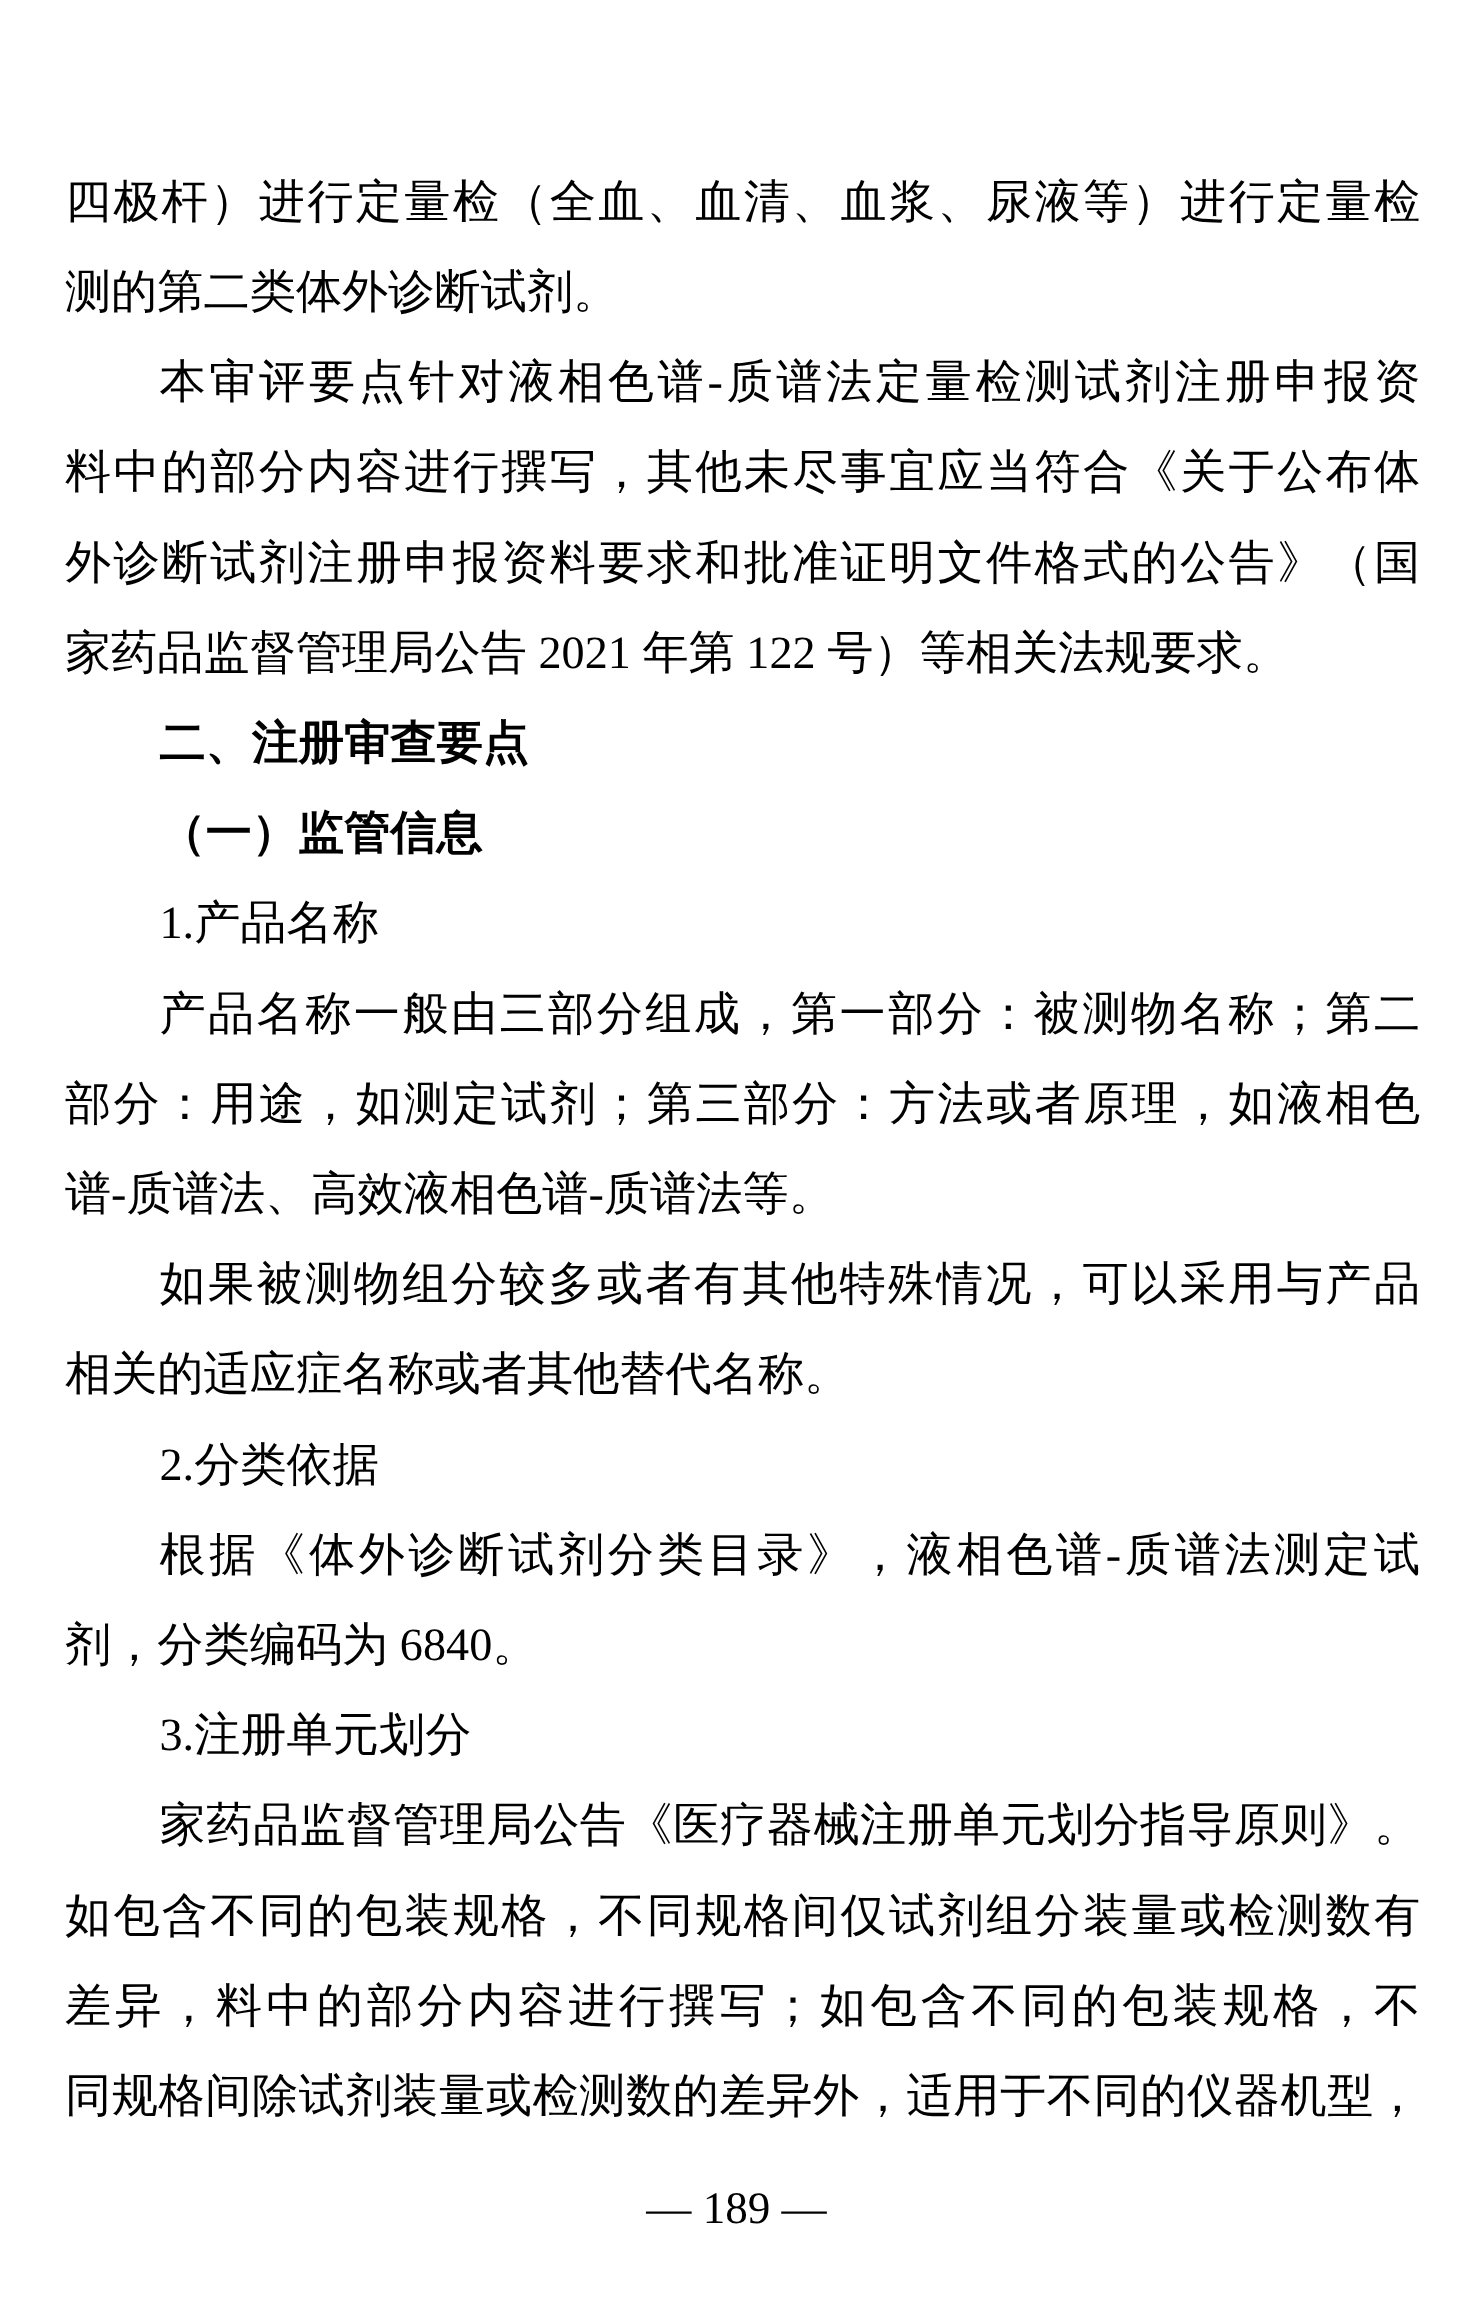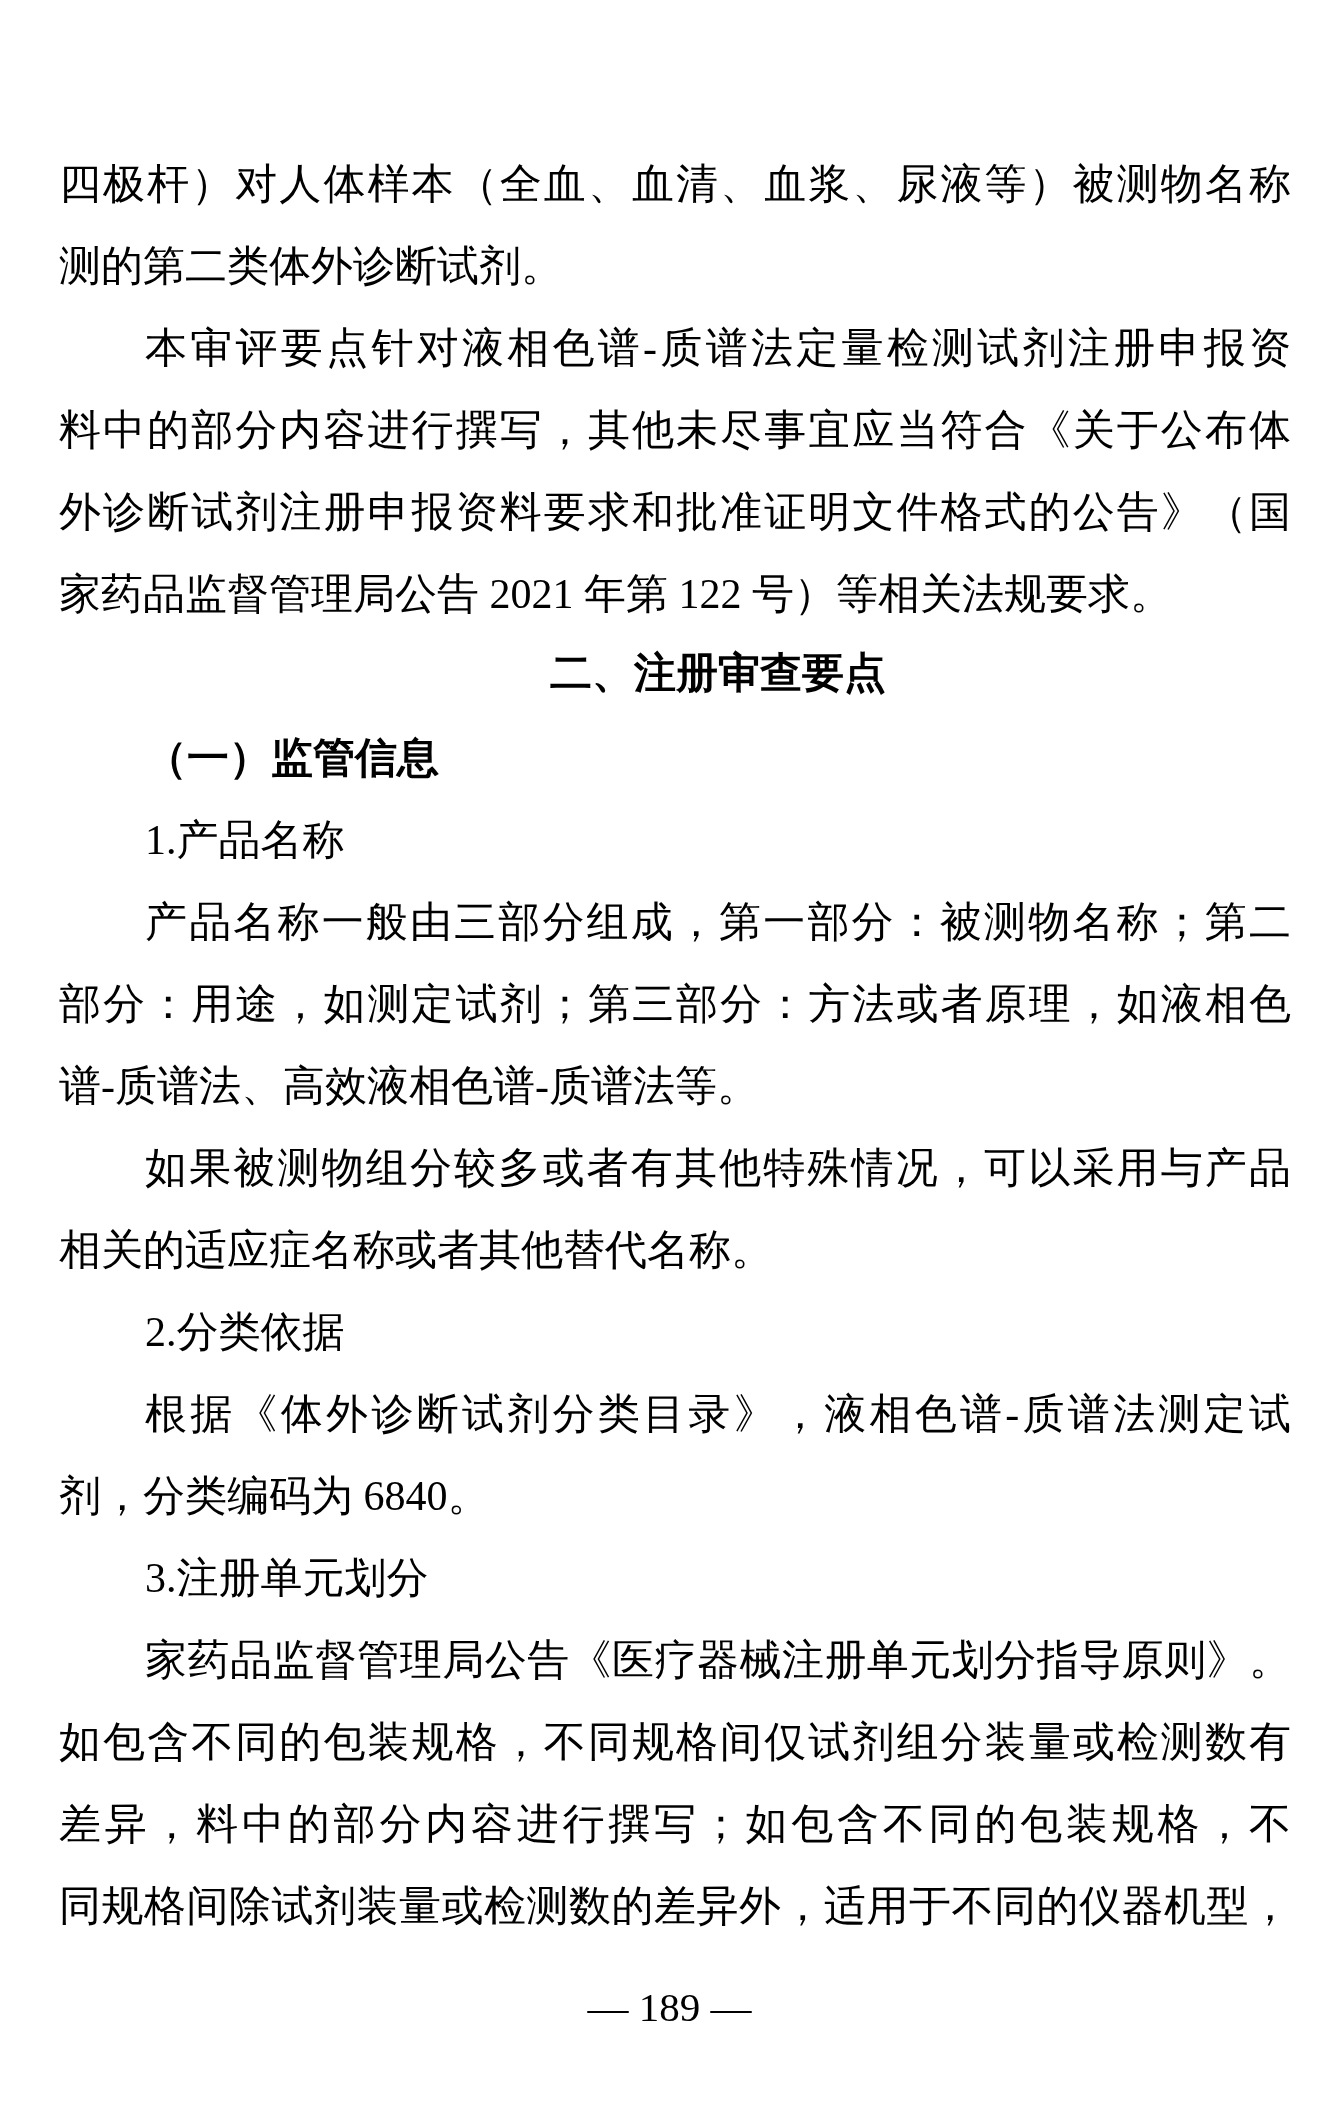--- a/index.html
+++ b/index.html
@@ -35,23 +35,22 @@
     text-align: justify;
     text-align-last: justify;
     -moz-text-align-last: justify;
   }
   
   .ind {
     padding-left: 86px;
   }
   
   .hei {
-    font-family: Liberation Mono, monospace;
+    font-family: Liberation Serif, serif;
     font-weight: 700;
-    text-align: center;
   }
   
   .kai {
     font-family: "Liberation Serif", "DejaVu Serif", serif;
   }
   .kaib {
     font-family: "Liberation Serif", "DejaVu Serif", serif;
     font-weight: 700;
   }
   .footer {
@@ -63,21 +62,21 @@
     font-size: 41px;
     line-height: 44px;
     font-family: "Liberation Serif", "DejaVu Serif", serif;
   }
 </style>
 </head>
 <body>
 
 <div class="page">
   <div class="textblock">
-    <div class="ln j">四极杆）对人体样本（全血、血清、血浆、尿液等）被测物名称</div>
+    <div class="ln j">四极杆）进行定量检（全血、血清、血浆、尿液等）进行定量检</div>
     <div class="ln">测的第二类体外诊断试剂。</div>
     <div class="ln j ind">本审评要点针对液相色谱-质谱法定量检测试剂注册申报资</div>
     <div class="ln j">料中的部分内容进行撰写，其他未尽事宜应当符合《关于公布体</div>
     <div class="ln j">外诊断试剂注册申报资料要求和批准证明文件格式的公告》（国</div>
     <div class="ln">家药品监督管理局公告 2021 年第 122 号）等相关法规要求。</div>
     <div class="ln ind hei">二、注册审查要点</div>
     <div class="ln ind kaib">（一）监管信息</div>
     <div class="ln ind kai">1.产品名称</div>
     <div class="ln j ind">产品名称一般由三部分组成，第一部分：被测物名称；第二</div>
     <div class="ln j">部分：用途，如测定试剂；第三部分：方法或者原理，如液相色</div>

